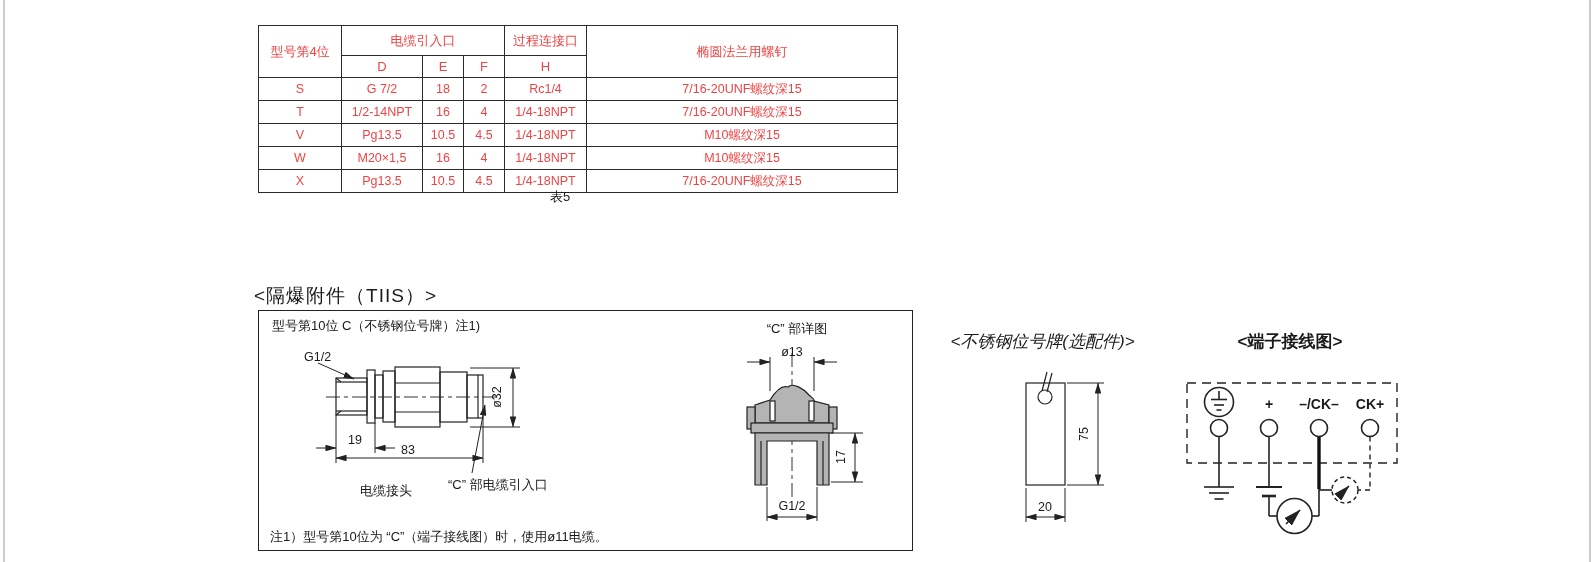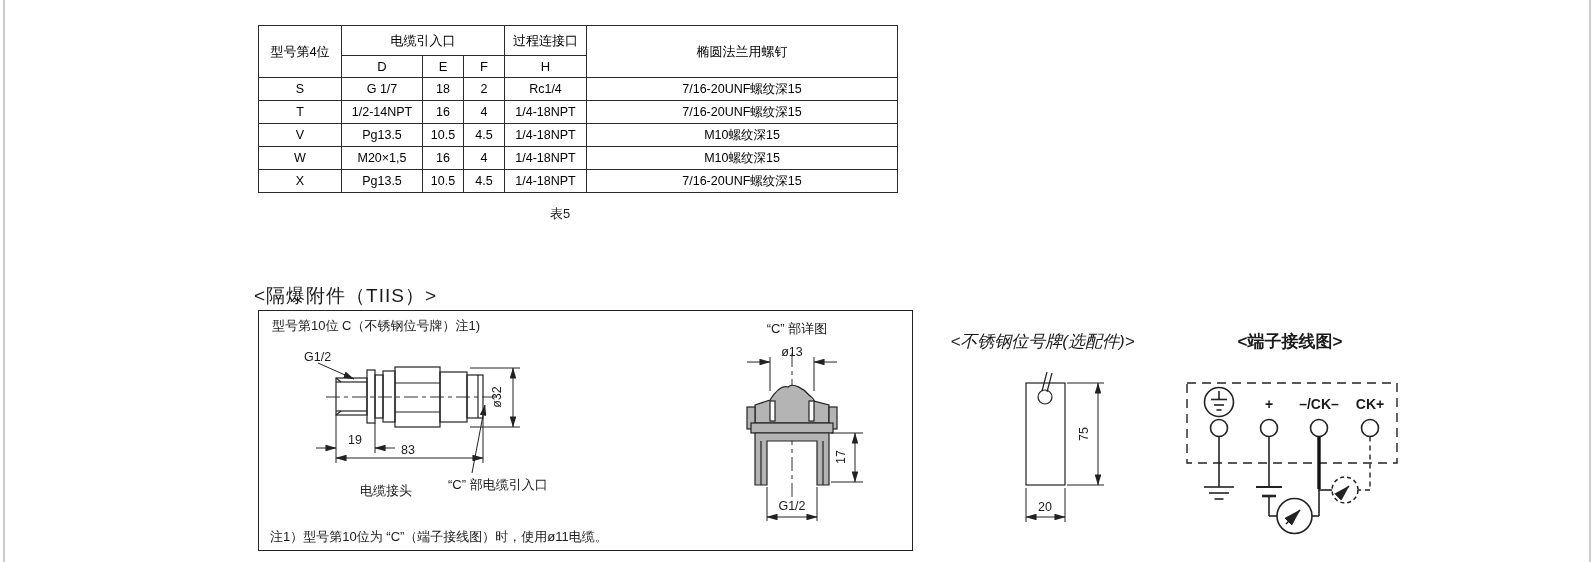--- a/index.html
+++ b/index.html
@@ -7,21 +7,21 @@
     width:1594px; height:562px; position:relative; overflow:hidden;
     background:#ffffff; color:#1a1a1a;
     font-family:"Liberation Sans", sans-serif;
   }
   .abs { position:absolute; }
   .edge { position:absolute; top:0; bottom:0; width:2px; background:#cccccc; }
 
   
   table.spec {
     border-collapse:collapse; table-layout:fixed;
-    font-size:12.5px; color:#000000;
+    font-size:12.5px; color:#ef4444;
   }
   table.spec th, table.spec td {
     border:1.5px solid #2b2b2b; text-align:center; vertical-align:middle;
     font-weight:normal; padding:0; overflow:hidden; white-space:nowrap;
   }
   table.spec th { font-size:13px; }
   .caption { font-size:13px; }
 
   .section-title { font-size:19px; letter-spacing:1px; }
   .box {
@@ -70,21 +70,21 @@
       <th rowspan="2">椭圆法兰用螺钉</th>
     </tr>
     <tr style="height:22px">
       <th>D</th>
       <th>E</th>
       <th>F</th>
       <th>H</th>
     </tr>
     <tr style="height:23px">
       <td>S</td>
-      <td>G 1/7</td>
+      <td>G 7/2</td>
       <td>18</td>
       <td>2</td>
       <td>Rc1/4</td>
       <td>7/16-20UNF螺纹深15</td>
     </tr>
     <tr style="height:23px">
       <td>T</td>
       <td>1/2-14NPT</td>
       <td>16</td>
       <td>4</td>
@@ -112,21 +112,21 @@
       <td>Pg13.5</td>
       <td>10.5</td>
       <td>4.5</td>
       <td>1/4-18NPT</td>
       <td>7/16-20UNF螺纹深15</td>
     </tr>
   </tbody>
     </table>
 </div>
 
-<div class="abs caption" style="left:460px; top:205px; width:200px; text-align:center;">表5</div>
+<div class="abs caption" style="left:460px; top:188px; width:200px; text-align:center;">表5</div>
 
 <div class="abs section-title" style="left:254px; top:283px;">&lt;隔爆附件（TIIS）&gt;</div>
 
 <div class="box" style="left:258px; top:310px; width:653px; height:239px;"></div>
 
 <div class="abs small-cjk" style="left:272px; top:317px;">型号第10位 C（不锈钢位号牌）注1)</div>
 
 <div class="abs small-cjk" style="left:270px; top:528px;">注1）型号第10位为 “C”（端子接线图）时，使用ø11电缆。</div>
 
 <svg style="left:258px; top:311px;" width="655" height="238" viewBox="0 0 655 238">

